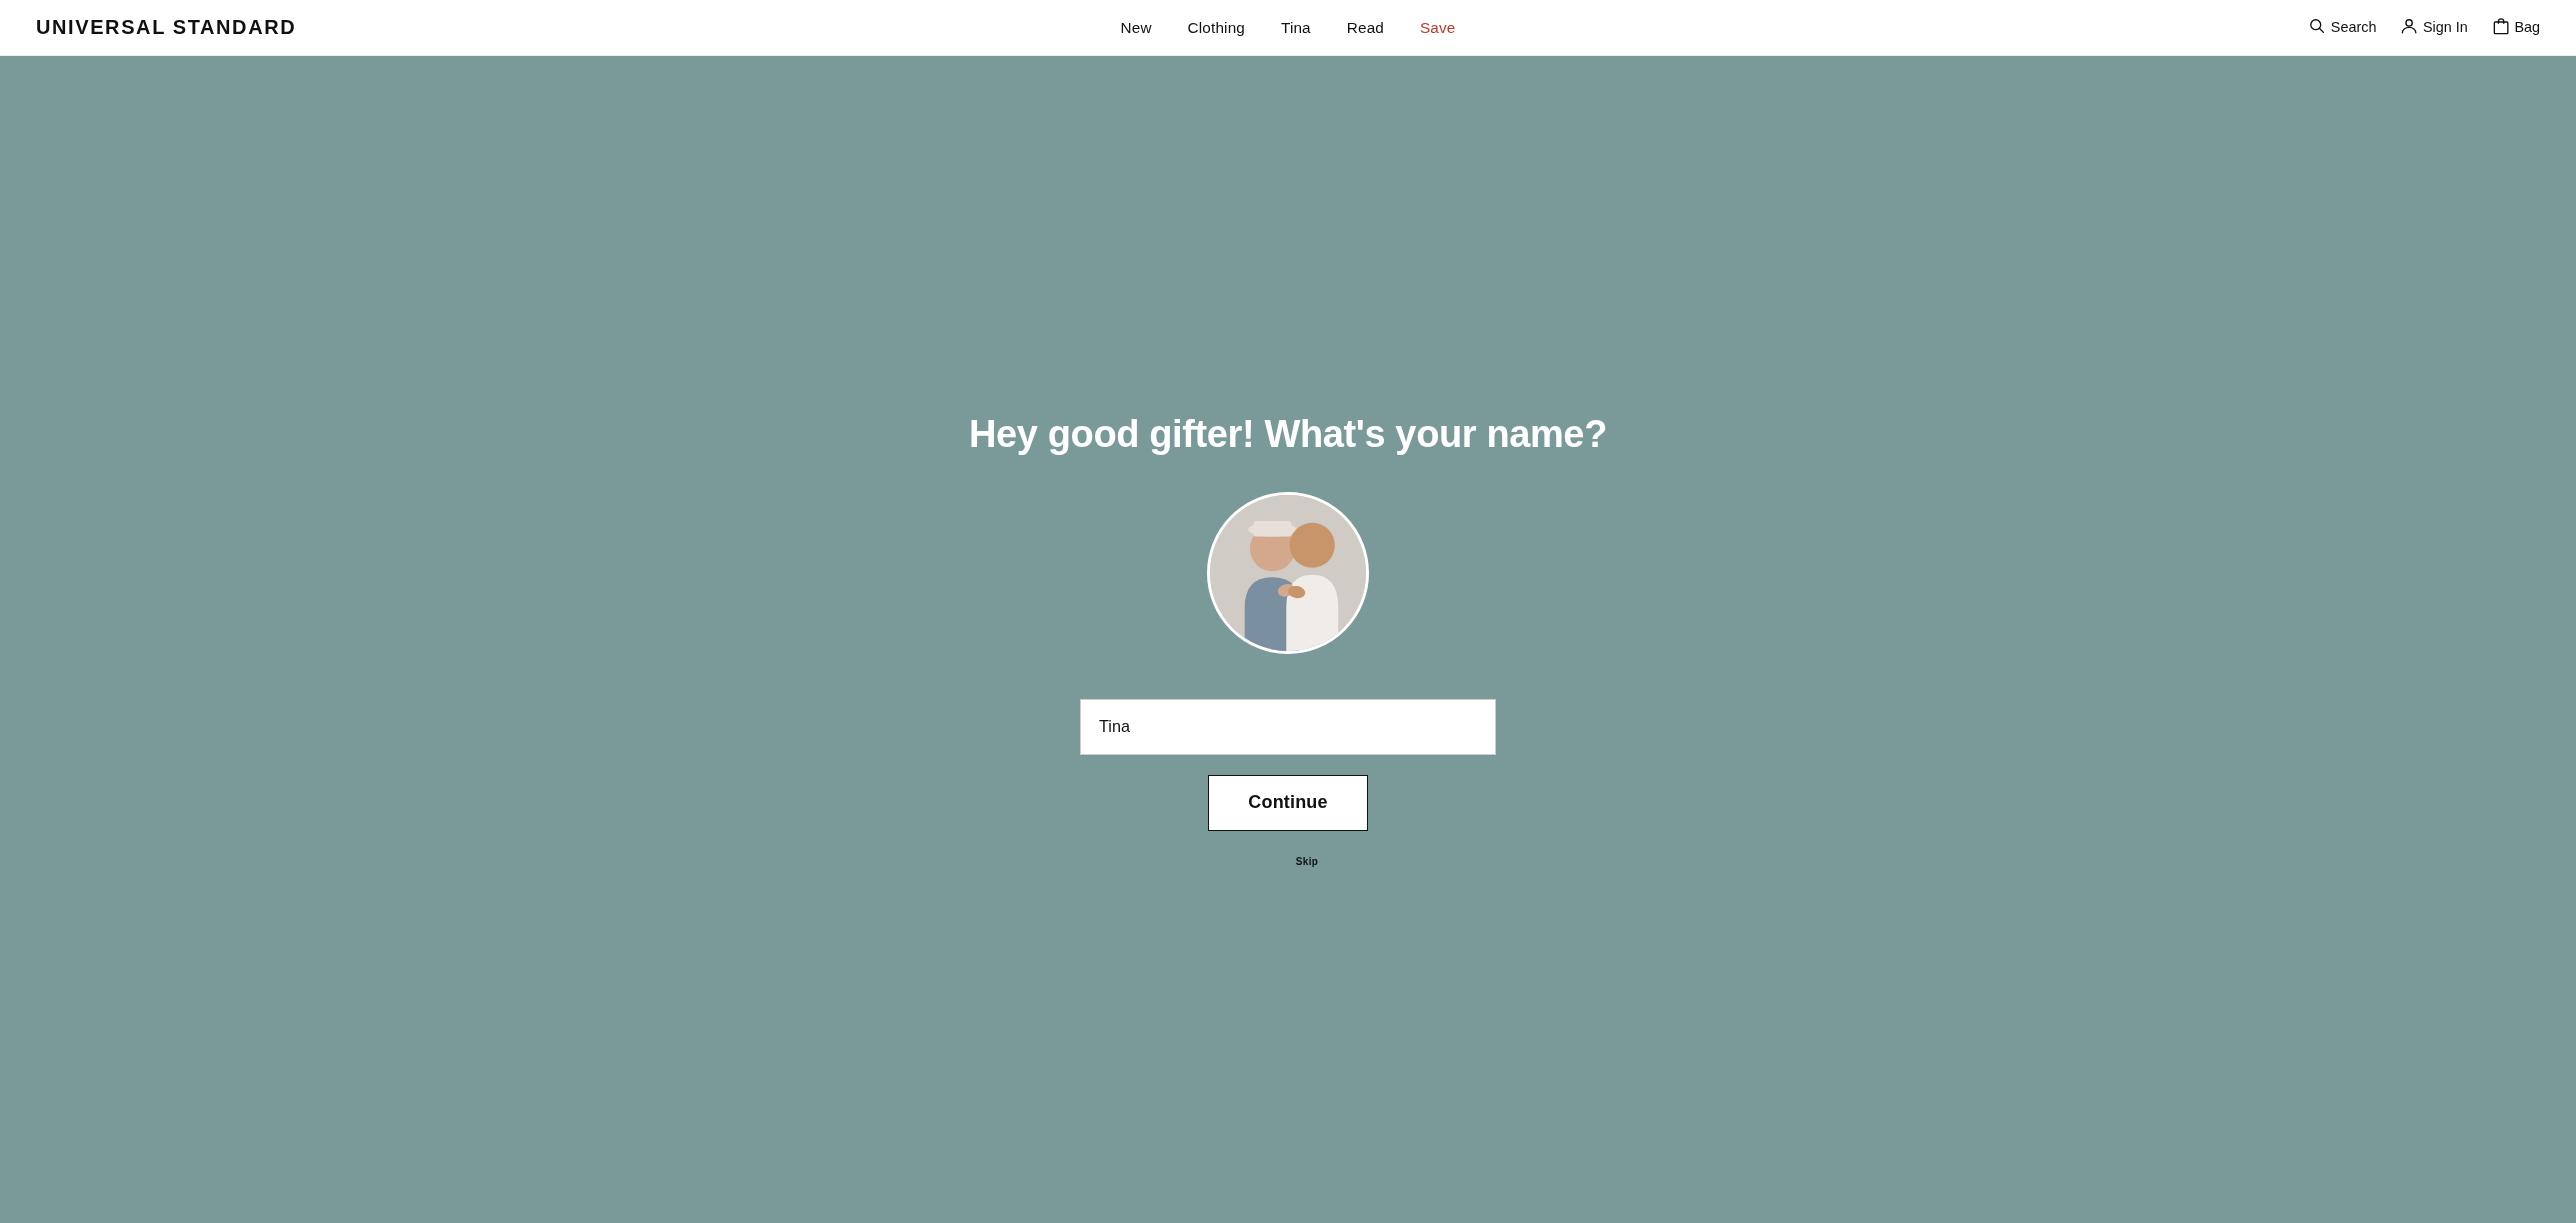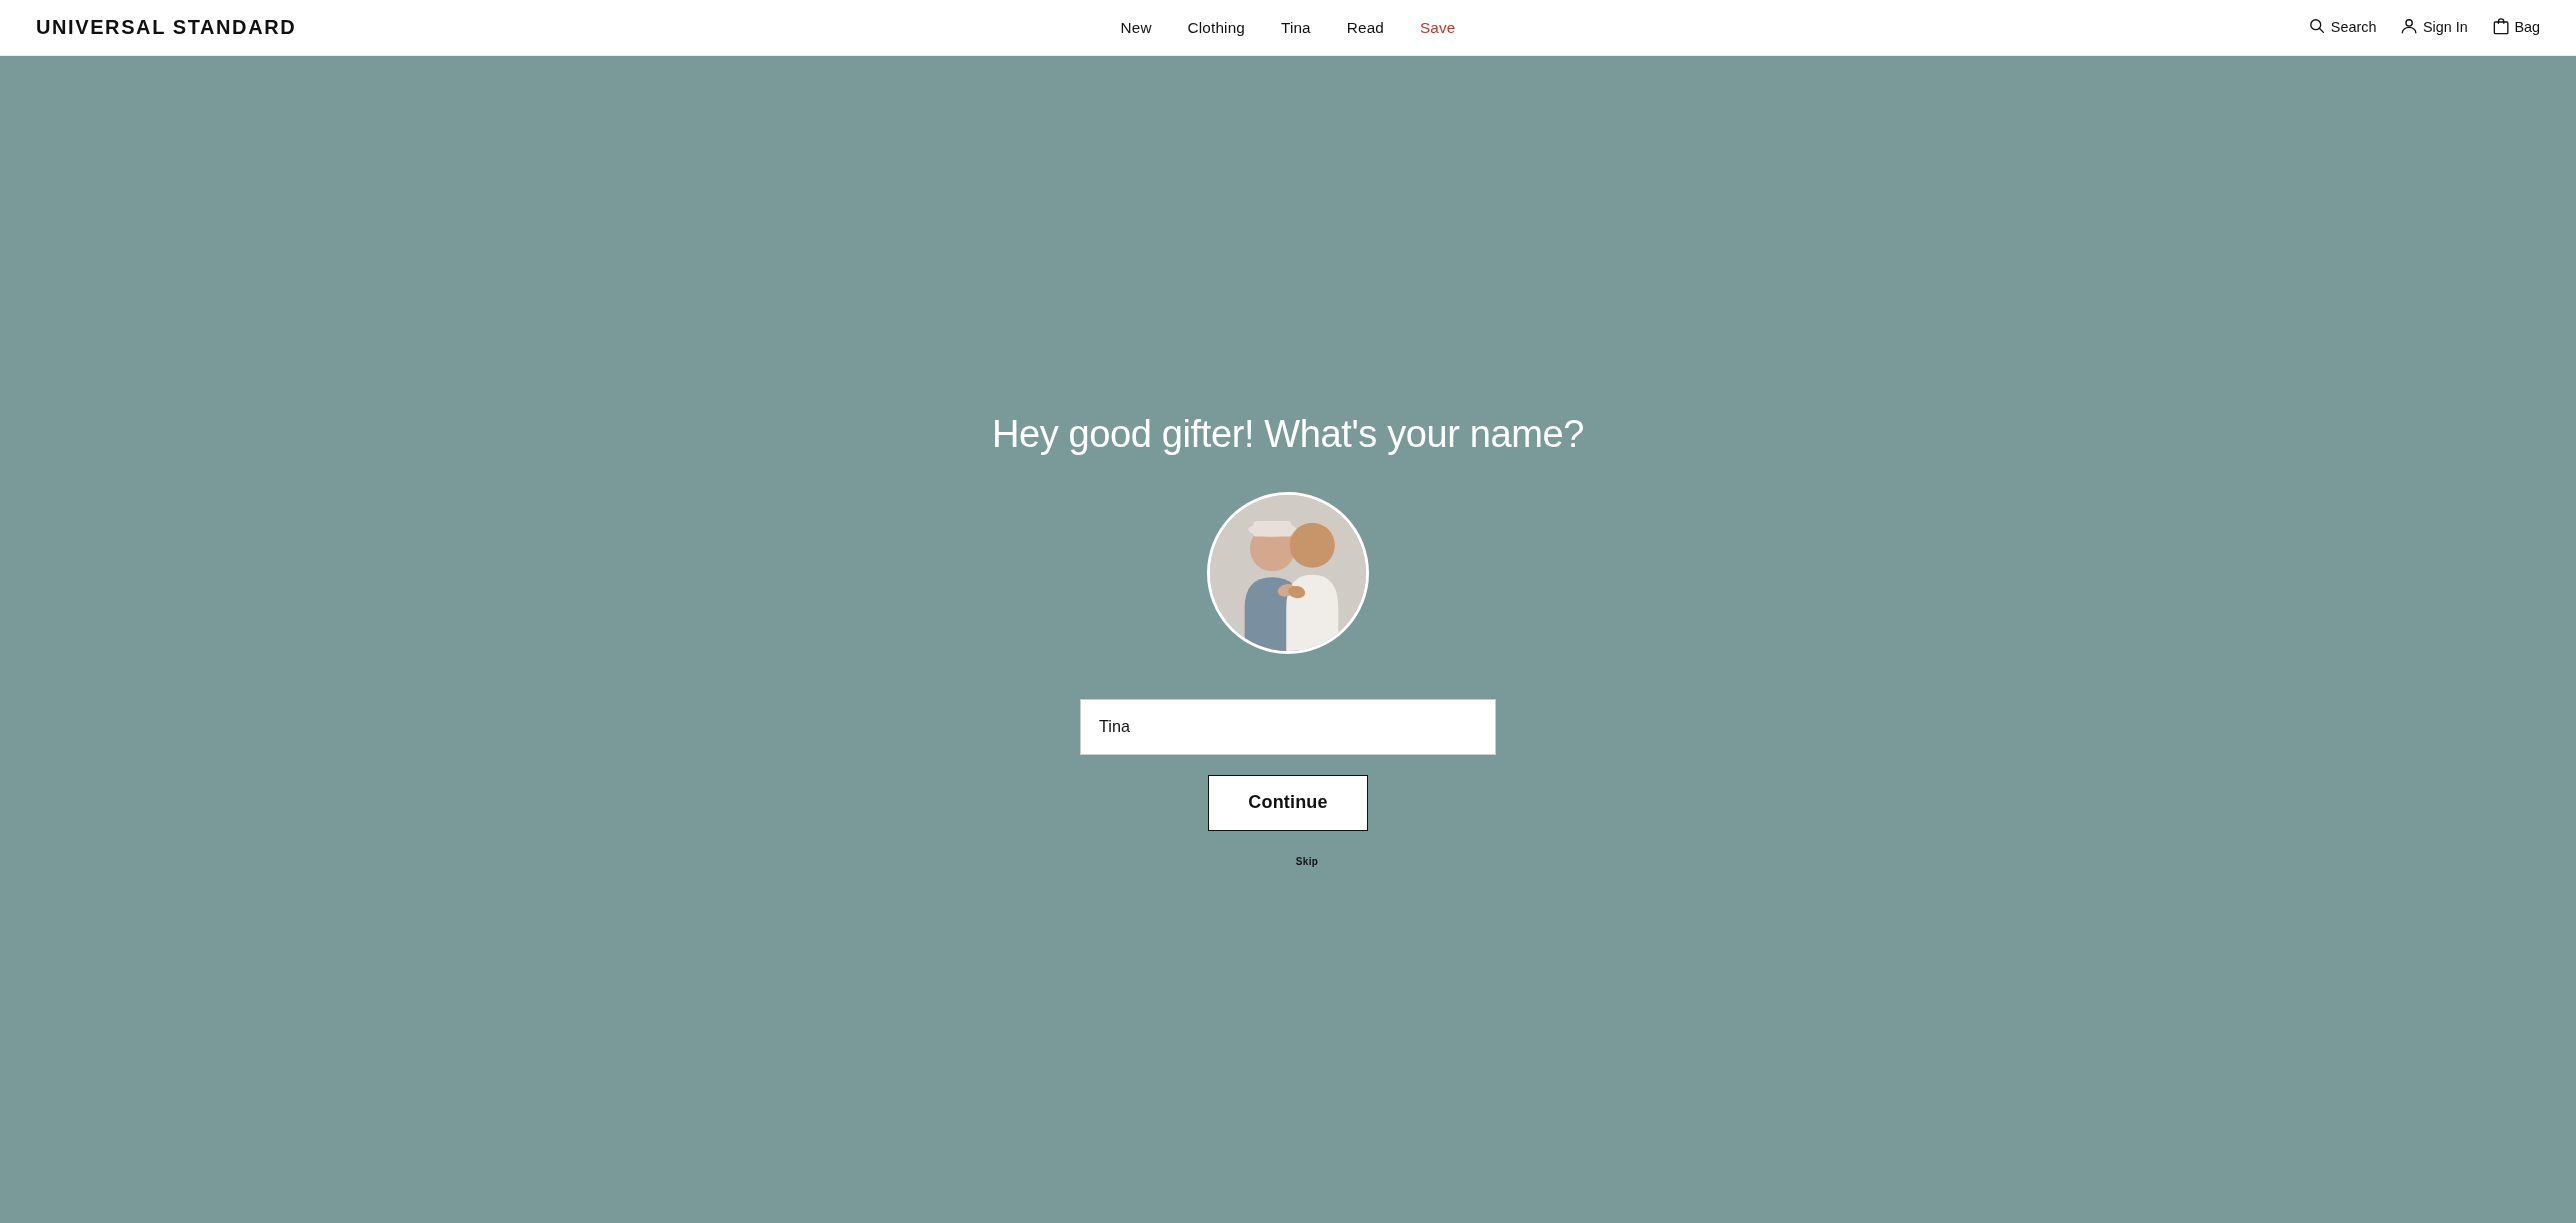--- a/index.html
+++ b/index.html
@@ -86,21 +86,21 @@
       flex-direction: column;
       align-items: center;
       justify-content: center;
       min-height: calc(100vh - 56px);
       padding: 54px 18px;
       background: #7a9a9a;
     }
 
     .hero-title {
       font-size: 38px;
-      font-weight: 400;
+      font-weight: 700;
       color: #ffffff;
       text-align: center;
       margin-bottom: 36px;
       letter-spacing: -0.01em;
     }
 
     .avatar-container {
       width: 162px;
       height: 162px;
       border-radius: 50%;

